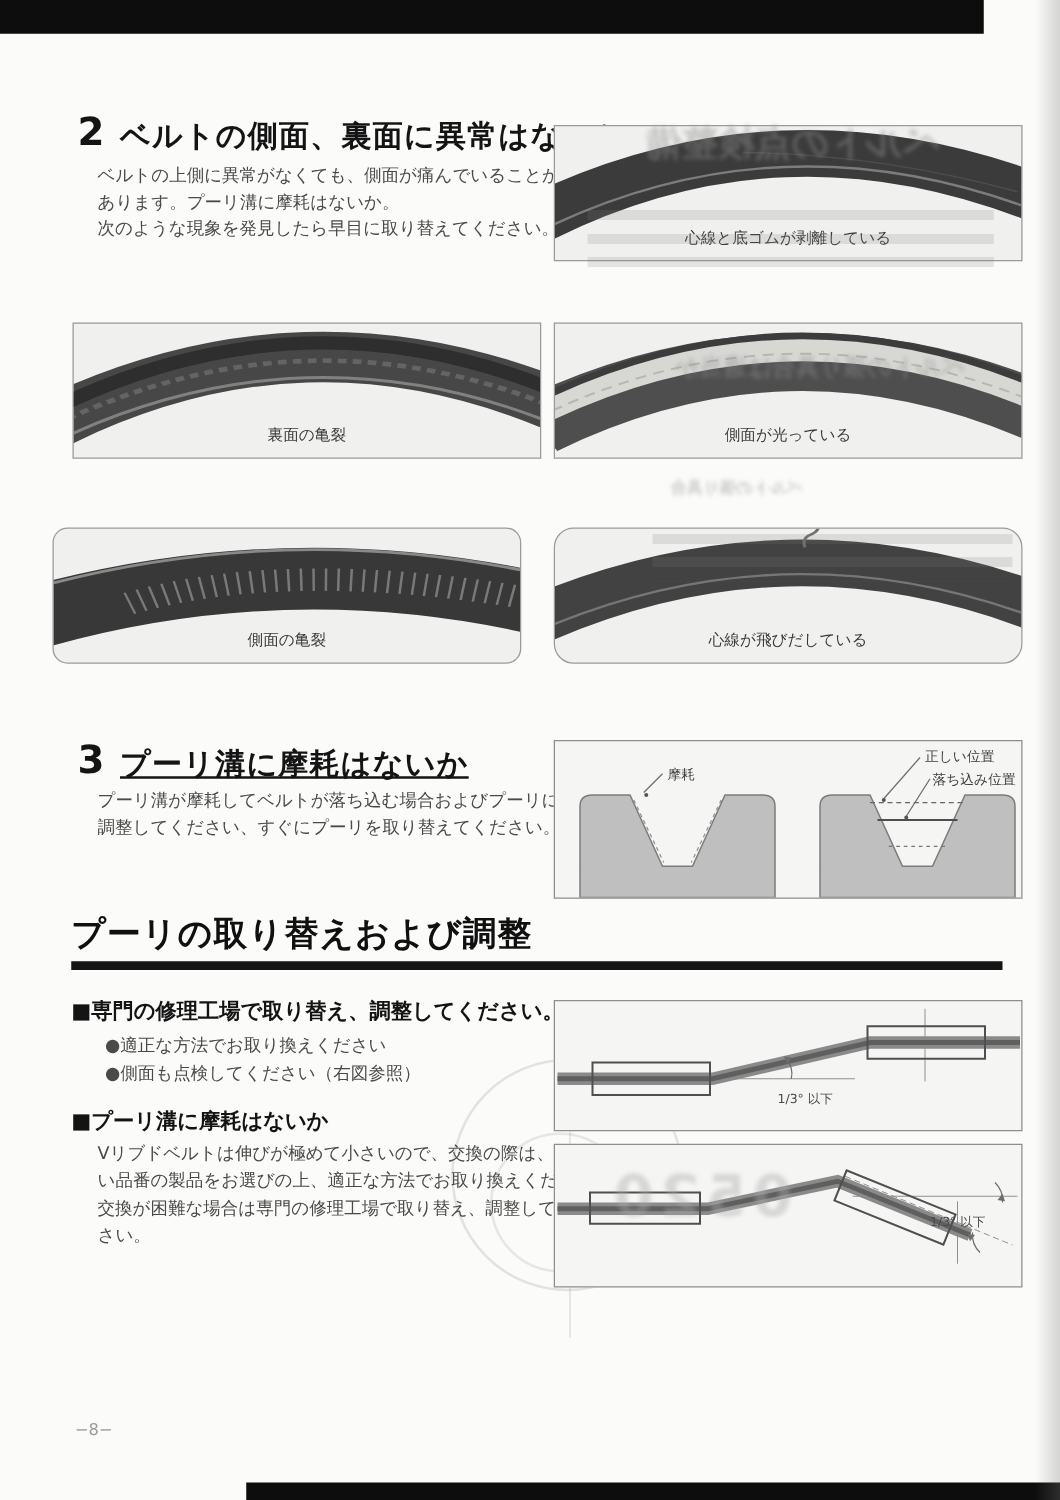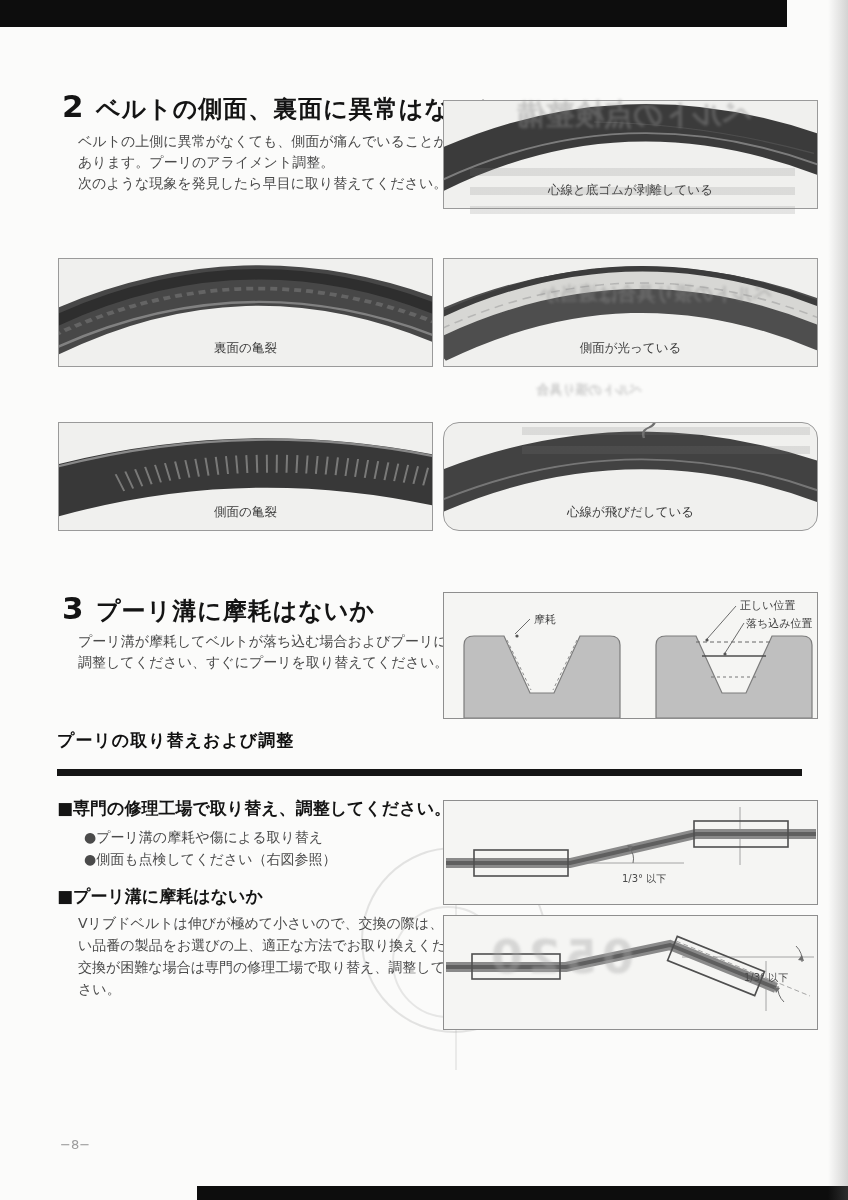--- a/index.html
+++ b/index.html
@@ -7,21 +7,21 @@
         font-family:"DejaVu Sans","Liberation Sans",sans-serif;}
   
   .topbar{position:absolute;left:0;top:0;width:787px;height:27px;background:#0d0d0d;}
   .botbar{position:absolute;left:197px;top:1186px;width:651px;height:14px;background:#0d0d0d;}
   .right-shade{position:absolute;right:0;top:0;width:20px;height:100%;
         background:linear-gradient(to right,rgba(120,120,120,0) 0%,rgba(120,120,120,0.30) 100%);}
   
   .sec-num{position:absolute;font-weight:bold;font-size:31px;color:#141414;}
   .sec-title{position:absolute;font-weight:bold;font-size:24px;color:#141414;letter-spacing:1px;}
   .body-text{position:absolute;font-size:14px;color:#4a4a4a;line-height:21px;}
-  .big-title{position:absolute;left:57px;top:729px;font-size:17px;font-weight:bold;color:#101010;letter-spacing:1px;}
+  .big-title{position:absolute;left:57px;top:729px;font-size:27px;font-weight:bold;color:#101010;letter-spacing:1px;}
   .rule{position:absolute;left:57px;top:769px;width:745px;height:7px;background:#151515;}
   .sub-title{position:absolute;font-size:17px;font-weight:bold;color:#141414;}
   .page-num{position:absolute;left:60px;top:1137px;font-size:13px;color:#9b9b9b;}
   
   .photo{position:absolute;width:375px;height:109px;background:#f0f0ee;border:1px solid #9a9a9a;box-sizing:border-box;z-index:1;}
   .photo svg{position:absolute;left:0;top:0;width:100%;height:100%;}
   .caption{position:absolute;left:0;right:0;bottom:9px;text-align:center;font-size:12.5px;color:#3a3a3a;z-index:3;}
   
   .diagram{position:absolute;background:#f5f5f3;border:1px solid #8e8e8e;box-sizing:border-box;z-index:1;}
   .diagram svg{position:absolute;left:0;top:0;width:100%;height:100%;}
@@ -50,21 +50,21 @@
   </svg>
 
   <div class="topbar"></div>
   <div class="botbar"></div>
   <div class="right-shade"></div>
 
   <div class="sec-num" style="left:62px;top:88px;">2</div>
   <div class="sec-title" style="left:96px;top:93px;">ベルトの側面、裏面に異常はないか</div>
   <div class="body-text" style="left:78px;top:131px;">
     <div>ベルトの上側に異常がなくても、側面が痛んでいることがよく</div>
-    <div>あります。プーリのアライメント調整。</div>
+    <div>あります。プーリ溝に摩耗はないか。</div>
     <div>次のような現象を発見したら早目に取り替えてください。</div>
   </div>
 
   <div class="photo" style="left:443px;top:100px;">
     <svg viewBox="0 0 373 143" preserveAspectRatio="none">
       <path d="M-15,100 Q180,-30 388,78" stroke="#3b3b3b" stroke-width="50" fill="none"></path>
       <path d="M-15,114 Q180,-16 388,92" stroke="#8d8d8d" stroke-width="2.5" fill="none" opacity="0.8"></path>
       <path d="M150,28 Q260,30 370,70" stroke="#555" stroke-width="1.5" fill="none" opacity="0.7"></path>
     </svg>
     <div class="caption">心線と底ゴムが剥離している</div>
@@ -83,40 +83,40 @@
   <div class="photo" style="left:58px;top:258px;">
     <svg viewBox="0 0 373 143" preserveAspectRatio="none">
       <path d="M-15,105 Q185,-25 388,88" stroke="#474747" stroke-width="54" fill="none"></path>
       <path d="M-15,90 Q185,-40 388,73" stroke="#2e2e2e" stroke-width="14" fill="none"></path>
       <path d="M-15,108 Q185,-20 388,91" stroke="#6b6b6b" stroke-width="5" fill="none" stroke-dasharray="7 5" opacity="0.8"></path>
       <path d="M-15,126 Q185,-2 388,109" stroke="#9a9a9a" stroke-width="3" fill="none" opacity="0.7"></path>
     </svg>
     <div class="caption">裏面の亀裂</div>
   </div>
 
-  <div class="photo" style="left:58px;top:422px;">
+  <div class="photo" style="left:42px;top:422px;border-radius:12px;">
     <svg viewBox="0 0 373 143" preserveAspectRatio="none">
       <path d="M-15,95 Q185,20 388,80" stroke="#383838" stroke-width="66" fill="none"></path>
       <path d="M-15,63 Q185,-10 388,48" stroke="#9e9e9e" stroke-width="3" fill="none" opacity="0.8"></path>
       <path d="M60,80 Q185,32 378,74" stroke="#c9c9c7" stroke-width="24" fill="none" stroke-dasharray="2 8" opacity="0.45"></path>
     </svg>
     <div class="caption">側面の亀裂</div>
   </div>
 
   <div class="photo" style="left:443px;top:422px;border-radius:16px;">
     <svg viewBox="0 0 373 143" preserveAspectRatio="none">
       <path d="M-15,98 Q185,-18 388,85" stroke="#424242" stroke-width="50" fill="none"></path>
       <path d="M-15,110 Q185,-6 388,97" stroke="#8d8d8d" stroke-width="2.5" fill="none" opacity="0.7"></path>
       <path d="M200,20 q-3,-10 5,-14 q9,-5 4,-16 q-2,-6 4,-9" stroke="#6f6f6f" stroke-width="2.5" fill="none"></path>
     </svg>
     <div class="caption">心線が飛びだしている</div>
   </div>
 
   <div class="sec-num" style="left:62px;top:590px;">3</div>
-  <div class="sec-title" style="left:96px;top:595px;">プーリ溝に摩耗はないか</div>
+  <div class="sec-title" style="left:96px;top:595px;text-decoration:underline;">プーリ溝に摩耗はないか</div>
   <div class="body-text" style="left:78px;top:631px;">
     <div>プーリ溝が摩耗してベルトが落ち込む場合およびプーリに傷が</div>
     <div>調整してください、すぐにプーリを取り替えてください。</div>
   </div>
 
   <div class="diagram" style="left:443px;top:592px;width:375px;height:127px;">
     <svg viewBox="0 0 373 125" preserveAspectRatio="none">
 
       <path d="M20,125 L20,52 Q20,43 30,43 L60,43 L86,100 L110,100 L136,43 L166,43 Q176,43 176,52 L176,125 Z" fill="#bfbfbf" stroke="#7c7c7c" stroke-width="1.2"></path>
       <path d="M63,47 L87,97" stroke="#8f8f8f" stroke-width="1" stroke-dasharray="3 3" fill="none"></path>
@@ -136,21 +136,21 @@
       <text x="296" y="16" font-size="11" fill="#3f3f3f">正しい位置</text>
       <text x="302" y="34" font-size="11" fill="#3f3f3f">落ち込み位置</text>
     </svg>
   </div>
 
   <div class="big-title">プーリの取り替えおよび調整</div>
   <div class="rule"></div>
 
   <div class="sub-title" style="left:57px;top:797px;">■専門の修理工場で取り替え、調整してください。</div>
   <div class="body-text" style="left:84px;top:826px;line-height:22px;">
-    <div>●プーリ溝の摩耗や傷による取り替え</div>
+    <div>●適正な方法でお取り換えください</div>
     <div>●側面も点検してください（右図参照）</div>
   </div>
 
   <div class="sub-title" style="left:57px;top:885px;">■プーリ溝に摩耗はないか</div>
   <div class="body-text" style="left:78px;top:912px;line-height:22px;">
     <div>Vリブドベルトは伸びが極めて小さいので、交換の際は、正し</div>
     <div>い品番の製品をお選びの上、適正な方法でお取り換えください。</div>
     <div>交換が困難な場合は専門の修理工場で取り替え、調整してくだ</div>
     <div>さい。</div>
   </div>

